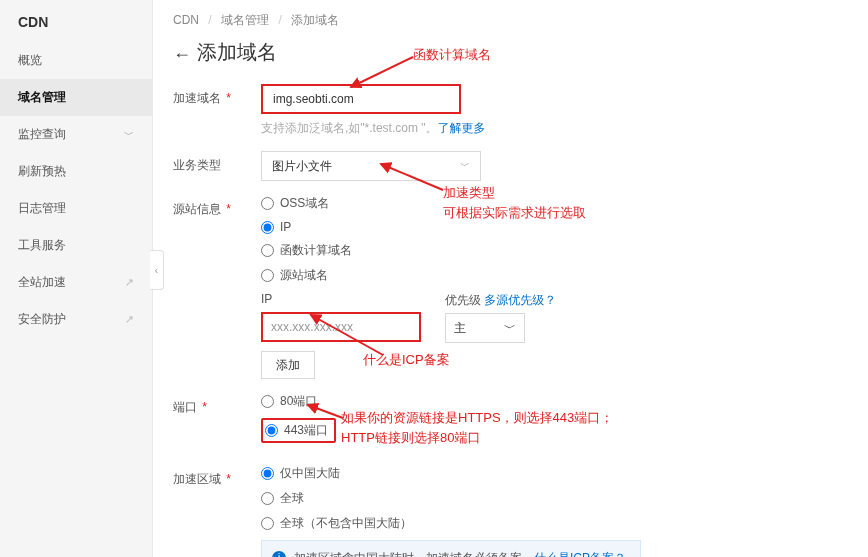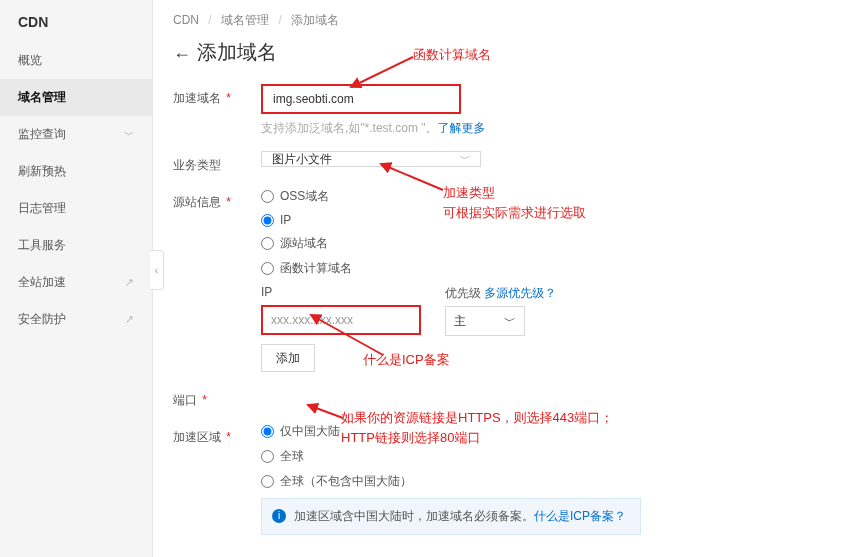--- a/index.html
+++ b/index.html
@@ -20,21 +20,21 @@
   .back-arrow { font-size: 18px; margin-right: 6px; cursor: pointer; }
   .page-title { font-size: 20px; font-weight: 400; }
   .form-row { display: flex; align-items: flex-start; margin-bottom: 14px; }
   .form-label { width: 88px; font-size: 12px; color: #555; padding-top: 6px; }
   .req { color: #e02020; margin-left: 2px; }
   .form-body { flex: 1; }
   .text-input { width: 220px; height: 30px; border: 1px solid #d9d9d9; padding: 0 10px; font-size: 12px; color: #333; }
   .text-input.boxed { border: 2px solid #e02020; width: 200px; }
   .hint { font-size: 12px; color: #aaa; margin-top: 6px; }
   .link { color: #0070cc; cursor: pointer; }
-  .select { width: 220px; height: 16px; border: 1px solid #d9d9d9; padding: 0 10px; font-size: 12px; color: #333; display: flex; align-items: center; justify-content: space-between; cursor: pointer; background: #fff; }
+  .select { width: 220px; height: 30px; border: 1px solid #d9d9d9; padding: 0 10px; font-size: 12px; color: #333; display: flex; align-items: center; justify-content: space-between; cursor: pointer; background: #fff; }
   .select .caret { color: #999; font-size: 10px; }
   .radio-row { display: flex; align-items: center; margin-bottom: 8px; font-size: 12px; color: #555; }
   .radio-row input { margin-right: 6px; }
   .radio-boxed { border: 2px solid #e02020; padding: 2px 6px 2px 2px; display: inline-flex; align-items: center; border-radius: 2px; }
   .sublabel { font-size: 12px; color: #555; margin-bottom: 4px; }
   .ip-group { display: flex; align-items: flex-start; gap: 24px; }
   .ip-input { width: 160px; height: 30px; border: 2px solid #e02020; padding: 0 8px; font-size: 12px; color: #999; margin-top: 2px; }
   .priority-select { width: 80px; height: 30px; border: 1px solid #d9d9d9; padding: 0 8px; font-size: 12px; display: flex; align-items: center; justify-content: space-between; cursor: pointer; background: #fff; margin-top: 2px; }
   .btn { display: inline-block; height: 28px; line-height: 26px; padding: 0 14px; border: 1px solid #d9d9d9; background: #fff; font-size: 12px; color: #333; cursor: pointer; margin-top: 8px; text-align: right; }
   .info-box { background: #f0f6fc; border: 1px solid #d6e8f8; padding: 8px 10px; font-size: 12px; color: #555; display: flex; align-items: flex-start; line-height: 1.6; margin-top: 6px; max-width: 380px; }
@@ -119,25 +119,25 @@
         <label class="radio-row">
             <input type="radio" name="origin" style=""> 
             <span>OSS域名</span>
           </label>
         <label class="radio-row">
             <input type="radio" name="origin" checked="" style=""> 
             <span>IP</span>
           </label>
         <label class="radio-row">
             <input type="radio" name="origin" style=""> 
+            <span>函数计算域名</span>
+          </label>
+        <label class="radio-row">
+            <input type="radio" name="origin" style=""> 
             <span>源站域名</span>
-          </label>
-        <label class="radio-row">
-            <input type="radio" name="origin" style=""> 
-            <span>函数计算域名</span>
           </label>
 
         <div class="ip-group" style="margin-top:6px;">
           <div>
             <div class="sublabel">IP</div>
             <input class="ip-input" value="xxx.xxx.xxx.xxx" style="">
           </div>
           <div>
             <div class="sublabel">
               <span>优先级</span> <span class="link">多源优先级？</span>
@@ -147,20 +147,32 @@
               <span class="caret">﹀</span>
             </div>
           </div>
         </div>
         <button class="btn">添加</button>
       </div>
     </div>
 
     <div class="form-row">
       <div class="form-label"><span>端口</span> <span class="req">*</span></div>
+      <div class="form-body">
+        <label class="radio-row">
+            <input type="radio" name="port" style=""> 
+            <span>80端口</span>
+          </label>
+        <div class="radio-row">
+          <span class="radio-boxed">
+              <input type="radio" name="port" checked="" style="margin-right: 6px;"> 
+              <span>443端口</span>
+            </span>
+        </div>
+      </div>
     </div>
 
     <div class="form-row">
       <div class="form-label"><span>加速区域</span> <span class="req">*</span></div>
       <div class="form-body">
         <label class="radio-row">
             <input type="radio" name="region" checked="" style=""> 
             <span>仅中国大陆</span>
           </label>
         <label class="radio-row">

